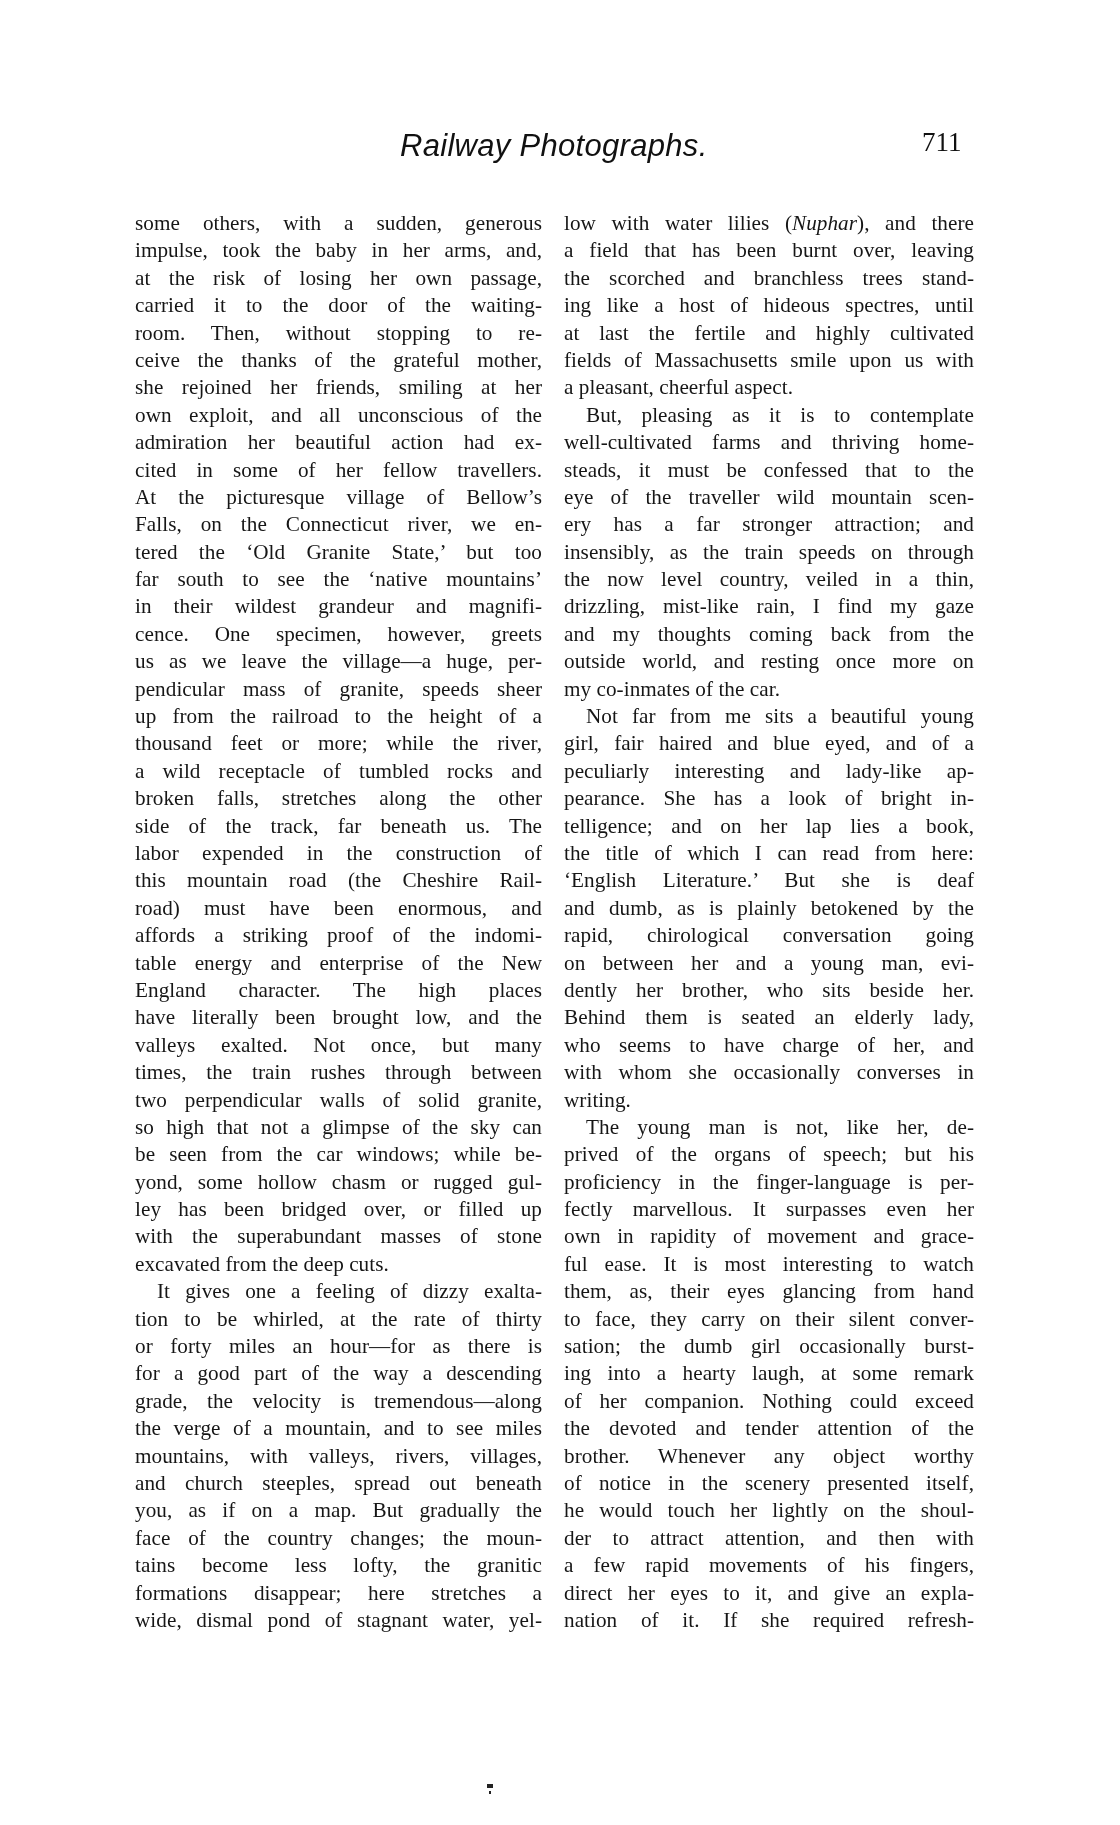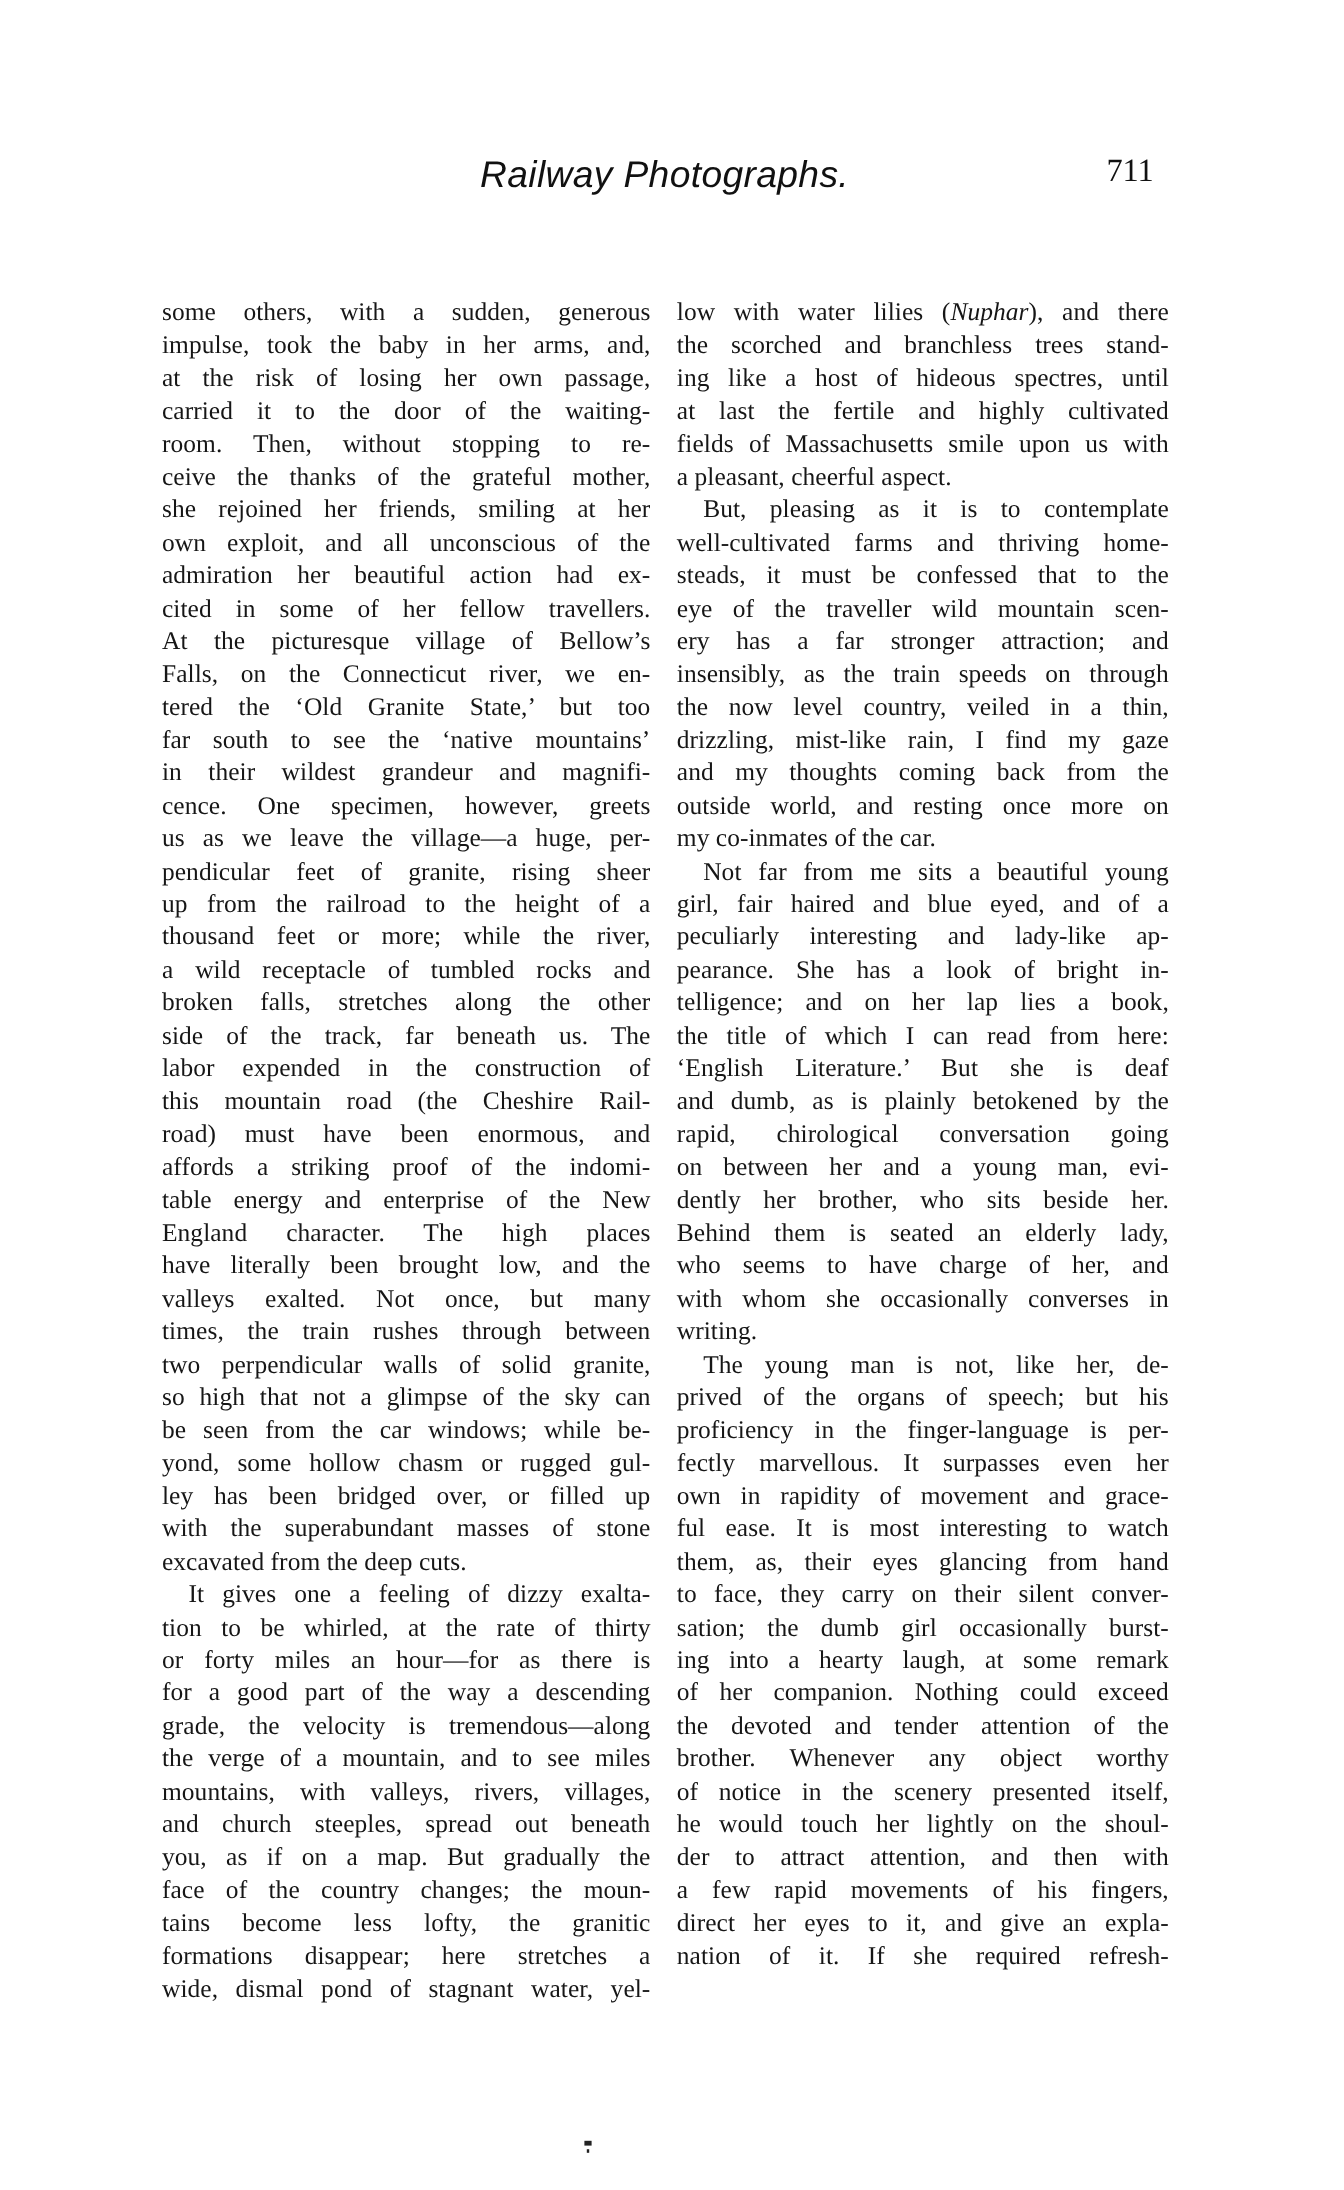--- a/index.html
+++ b/index.html
@@ -29,21 +29,20 @@
       position: absolute;
       top: 127px;
       left: 922px;
       font-family: "Liberation Serif", "DejaVu Serif", serif;
       font-size: 27px;
       color: #111;
     }
     .column {
       position: absolute;
       top: 210px;
-      margin-top: 37px;
     }
     .col-left { left: 135px; width: 407px; }
     .col-right { left: 564px; width: 410px; }
     .line {
       display: block;
       height: 27.4px;
       line-height: 27.4px;
       font-family: "Liberation Serif", "DejaVu Serif", serif;
       font-size: 21.2px;
       white-space: nowrap;
@@ -77,21 +76,21 @@
     <div class="line">own exploit, and all unconscious of the</div>
     <div class="line">admiration her beautiful action had ex-</div>
     <div class="line">cited in some of her fellow travellers.</div>
     <div class="line">At the picturesque village of Bellow’s</div>
     <div class="line">Falls, on the Connecticut river, we en-</div>
     <div class="line">tered the ‘Old Granite State,’ but too</div>
     <div class="line">far south to see the ‘native mountains’</div>
     <div class="line">in their wildest grandeur and magnifi-</div>
     <div class="line">cence.  One specimen, however, greets</div>
     <div class="line">us as we leave the village—a huge, per-</div>
-    <div class="line">pendicular feet of granite, rising sheer</div>
+    <div class="line">pendicular mass of granite, speeds sheer</div>
     <div class="line">up from the railroad to the height of a</div>
     <div class="line">thousand feet or more; while the river,</div>
     <div class="line">a wild receptacle of tumbled rocks and</div>
     <div class="line">broken falls, stretches along the other</div>
     <div class="line">side of the track, far beneath us.  The</div>
     <div class="line">labor expended in the construction of</div>
     <div class="line">this mountain road (the Cheshire Rail-</div>
     <div class="line">road) must have been enormous, and</div>
     <div class="line">affords a striking proof of the indomi-</div>
     <div class="line">table energy and enterprise of the New</div>
@@ -115,20 +114,21 @@
     <div class="line">mountains, with valleys, rivers, villages,</div>
     <div class="line">and church steeples, spread out beneath</div>
     <div class="line">you, as if on a map.  But gradually the</div>
     <div class="line">face of the country changes; the moun-</div>
     <div class="line">tains become less lofty, the granitic</div>
     <div class="line">formations disappear; here stretches a</div>
     <div class="line">wide, dismal pond of stagnant water, yel-</div>
   </div>
 <div class="column col-right" id="col-right">
     <div class="line"><span>low with water lilies (</span><em>Nuphar</em><span>), and there</span></div>
+    <div class="line">a field that has been burnt over, leaving</div>
     <div class="line">the scorched and branchless trees stand-</div>
     <div class="line">ing like a host of hideous spectres, until</div>
     <div class="line">at last the fertile and highly cultivated</div>
     <div class="line">fields of Massachusetts smile upon us with</div>
     <div class="line last">a pleasant, cheerful aspect.</div>
     <div class="line indent">But, pleasing as it is to contemplate</div>
     <div class="line">well-cultivated farms and thriving home-</div>
     <div class="line">steads, it must be confessed that to the</div>
     <div class="line">eye of the traveller wild mountain scen-</div>
     <div class="line">ery has a far stronger attraction; and</div>

